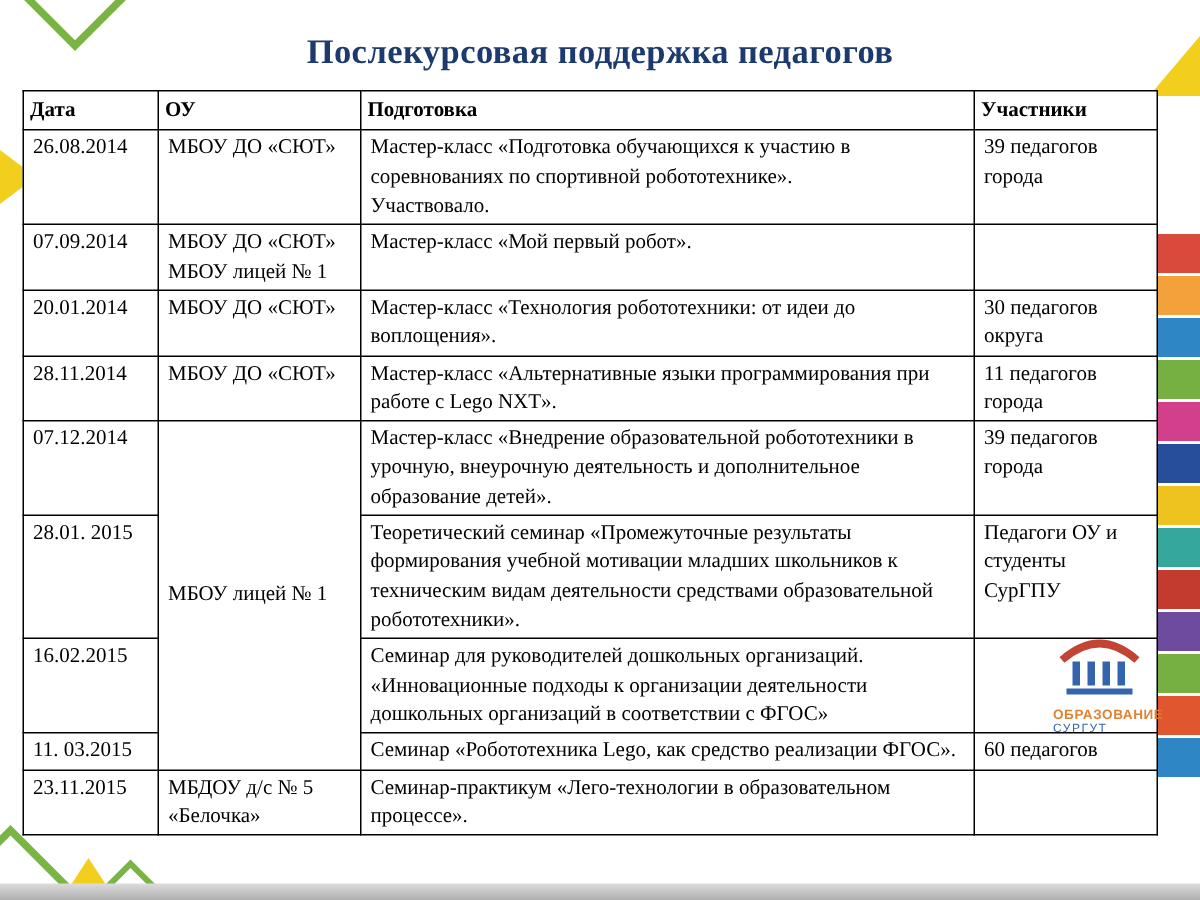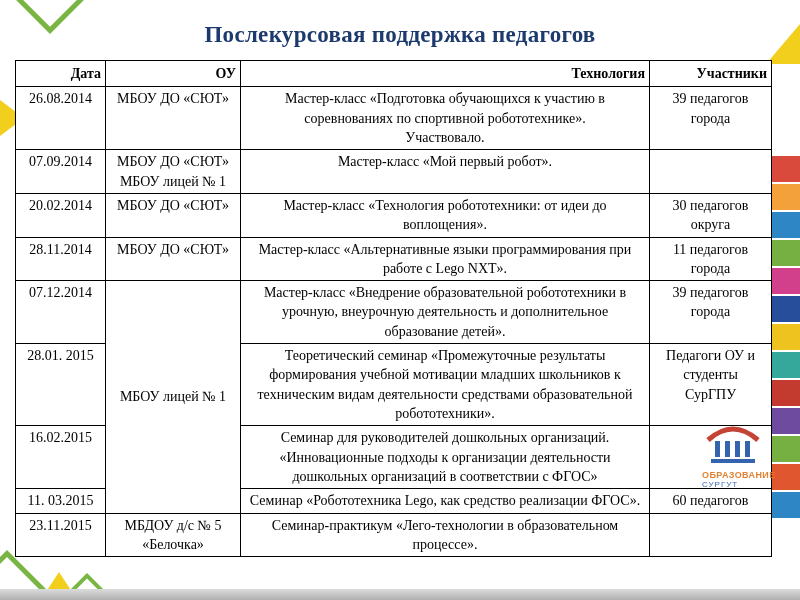--- a/index.html
+++ b/index.html
@@ -21,23 +21,23 @@
   
   .title{
     position:relative;z-index:2;margin:0;padding-top:22px;text-align:center;
     font-size:23px;font-weight:bold;color:#1c3a6e;letter-spacing:0.3px;
   }
   
   .table-wrap{position:absolute;left:15px;top:60px;z-index:2;}
   table{border-collapse:collapse;width:756px;background:#fff;table-layout:fixed;}
   th,td{
     border:1.6px solid #000;padding:2px 6px;font-size:14px;line-height:1.38;
-    vertical-align:top;text-align:center;white-space:pre-line;word-wrap:break-word;
+    vertical-align:top;text-align:left;white-space:pre-line;word-wrap:break-word;
   }
-  th{text-align:right;font-weight:bold;padding:3px 4px;white-space:normal;}
+  th{text-align:left;font-weight:bold;padding:3px 4px;white-space:normal;}
   td.ou-merged{vertical-align:middle;}
   
   .logo{position:absolute;right:6px;top:424px;width:92px;z-index:3;text-align:left;opacity:0.95;}
   .logo-text{color:#e07b28;font-size:9px;font-weight:bold;font-family:"Liberation Sans",sans-serif;letter-spacing:0.4px;}
   .logo-sub{color:#2a5caa;font-size:8px;font-family:Liberation Sans, sans-serif;letter-spacing:1px;}
 </style>
 </head>
 <body>
 
 <div class="slide">
@@ -72,41 +72,41 @@
       <colgroup>
         <col style="width:90px">
           <col style="width:135px">
           <col style="width:409px">
           <col style="width:122px">
       </colgroup>
       <thead>
         <tr>
           <th>Дата</th>
           <th>ОУ</th>
-          <th>Технология</th>
+          <th>Подготовка</th>
           <th>Участники</th>
         </tr>
       </thead>
       <tbody>
         <tr>
           <td>26.08.2014</td>
           <td>МБОУ ДО «СЮТ»</td>
           <td>Мастер-класс  «Подготовка обучающихся к участию в соревнованиях по спортивной  робототехнике».
 Участвовало.</td>
           <td>39 педагогов города</td>
         </tr>
         <tr>
           <td>07.09.2014</td>
           <td>МБОУ ДО «СЮТ»
 МБОУ лицей № 1</td>
           <td>Мастер-класс «Мой первый робот».</td>
           <td></td>
         </tr>
         <tr>
-          <td>20.02.2014</td>
+          <td>20.01.2014</td>
           <td>МБОУ ДО «СЮТ»</td>
           <td>Мастер-класс «Технология робототехники: от идеи до воплощения».</td>
           <td>30 педагогов округа</td>
         </tr>
         <tr>
           <td>28.11.2014</td>
           <td>МБОУ ДО «СЮТ»</td>
           <td>Мастер-класс «Альтернативные языки программирования при работе с Lego NXT».</td>
           <td>11 педагогов города</td>
         </tr>

